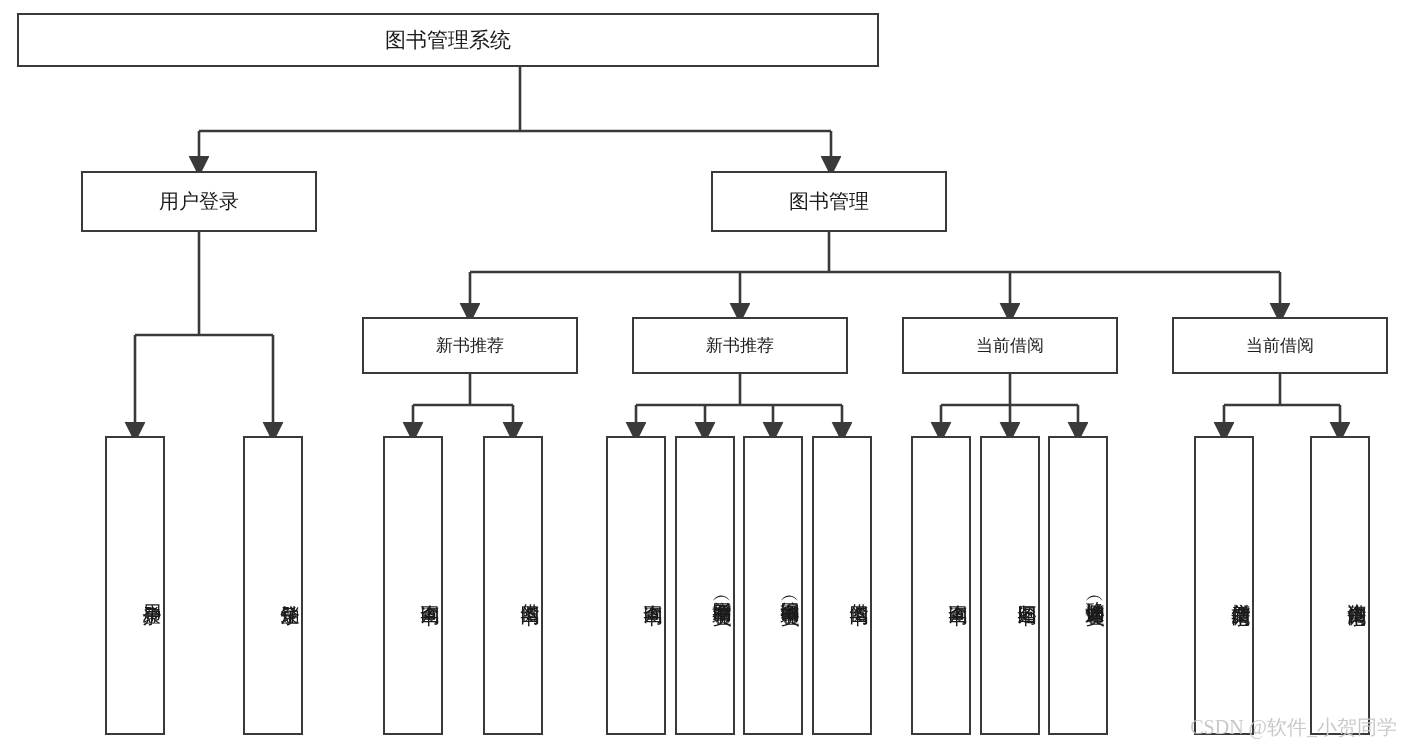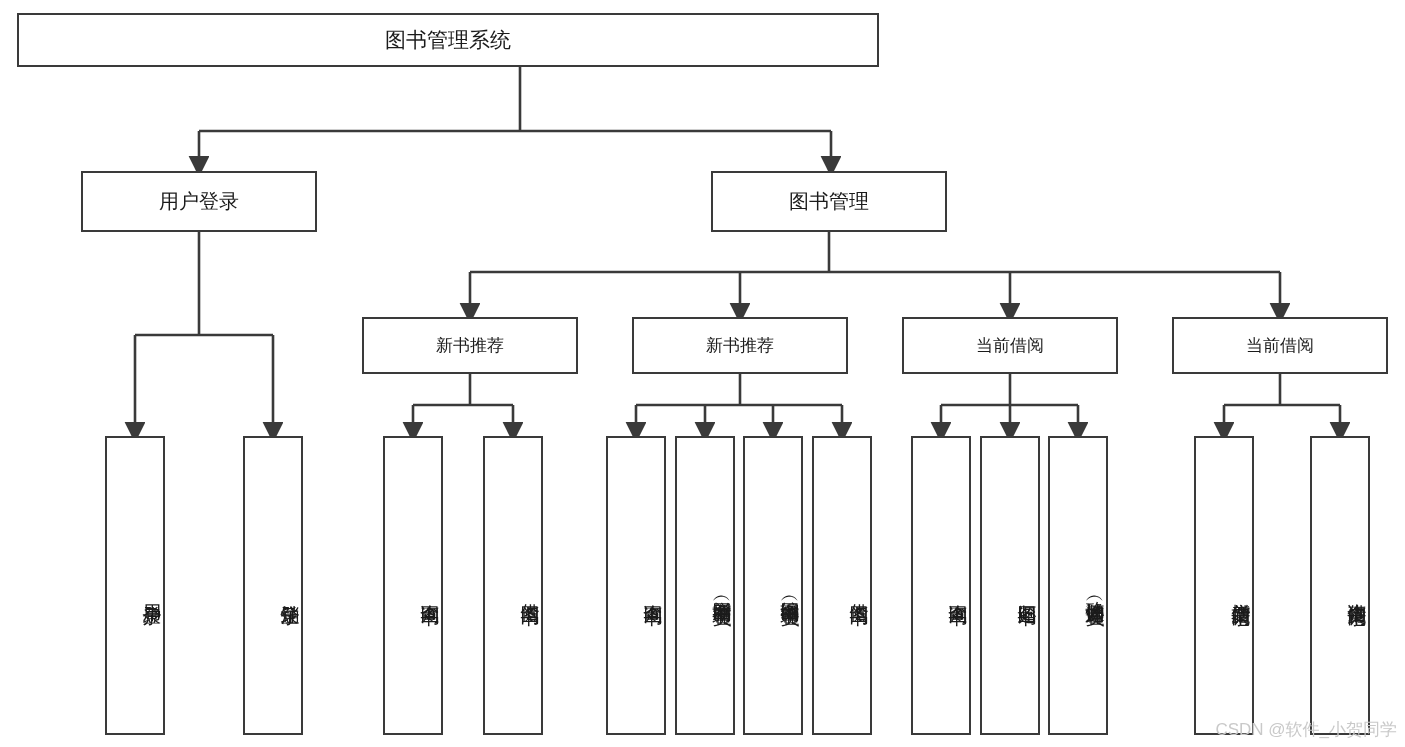--- a/index.html
+++ b/index.html
@@ -35,25 +35,25 @@
     justify-content:center;
     padding-top:10px;
     line-height:1.06;
     letter-spacing:1px;
   }
   .leaf span{writing-mode:vertical-rl;text-orientation:upright;white-space:nowrap;}
 
   .watermark{
     position:absolute;
     right:8px;bottom:6px;
-    font-size:17px;
+    font-size:20px;
     color:#c9c9c9;
     z-index:9;
     white-space:nowrap;
-    font-family:Liberation Sans, sans-serif;
+    font-family:Liberation Serif, serif;
   }
 </style>
 </head>
 <body>
 
 <div id="stage">
 
   <svg class="wires" viewBox="0 0 1405 747">
     <defs>
       <marker id="arrow" markerWidth="9" markerHeight="9" refX="1.5" refY="4" orient="auto" markerUnits="strokeWidth">

